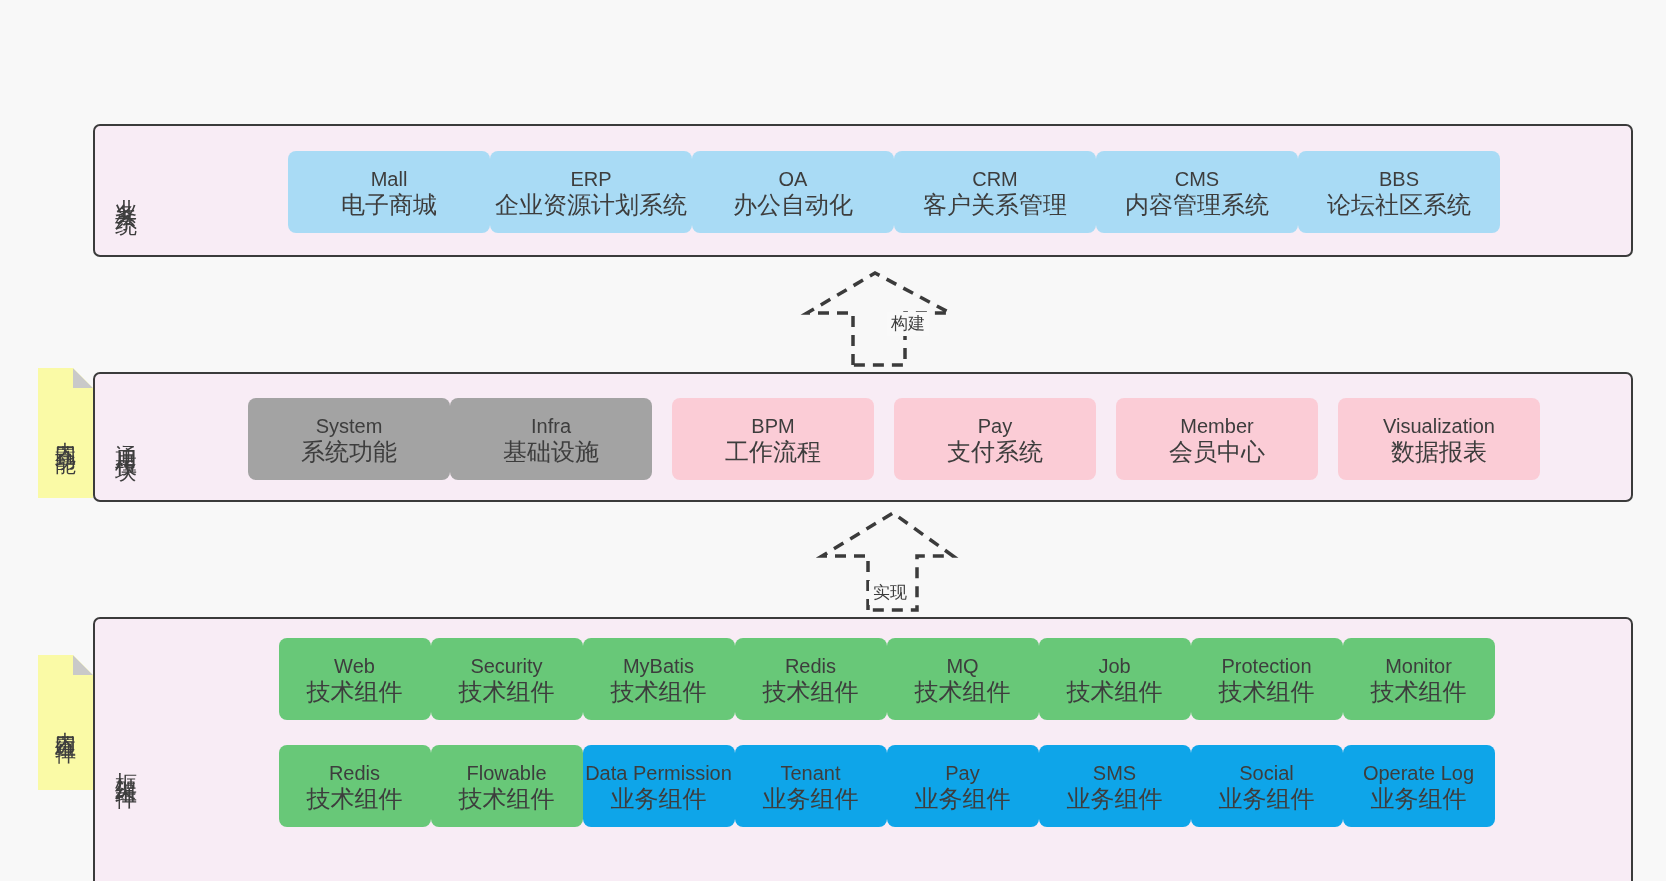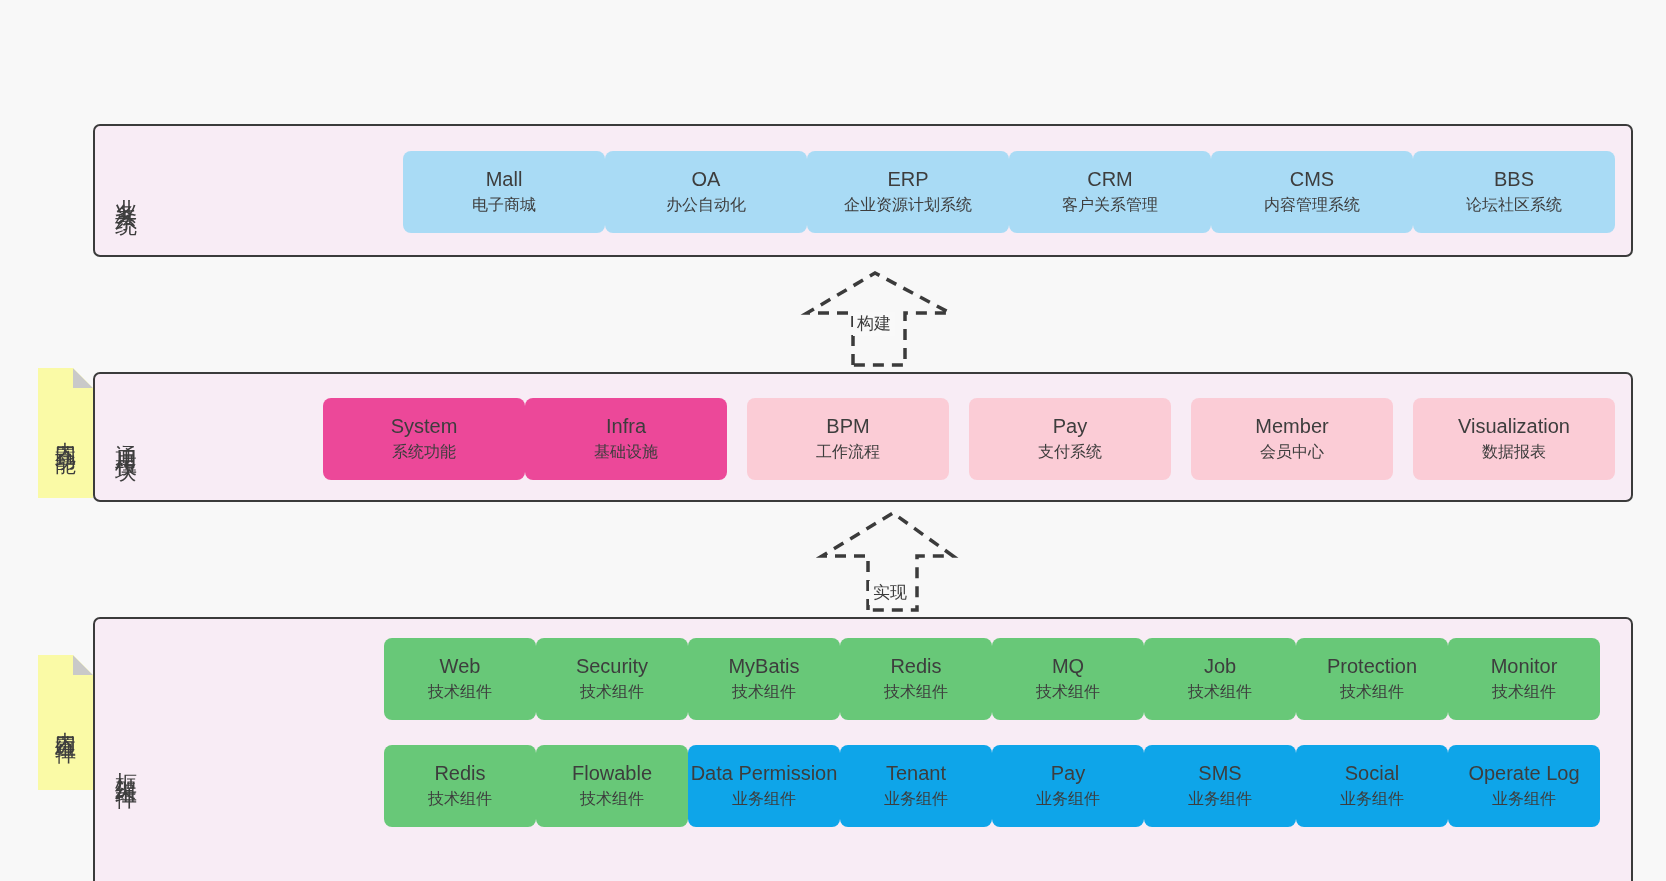--- a/index.html
+++ b/index.html
@@ -13,36 +13,36 @@
     background:#f8ecf5;border:2px solid #3b3b3b;border-radius:7px;z-index:1;
   }
   #section-business{top:124px;height:133px;}
   #section-modules{top:372px;height:130px;}
   #section-framework{top:617px;height:295px;}
   .v-label{
     position:absolute;left:16px;top:50%;transform:translateY(-50%);
     writing-mode:vertical-rl;text-orientation:upright;
     font-size:22px;letter-spacing:5px;line-height:30px;color:#3d3d3d;white-space:nowrap;
   }
-  .row{position:absolute;left:42px;right:16px;display:flex;justify-content:flex-end;padding-left:36px;}
+  .row{position:absolute;left:42px;right:16px;display:flex;justify-content:center;padding-left:36px;}
   #section-business .row{top:25px;}
   #section-modules .row{top:24px;}
   #section-framework .row{right:31px;}
   #row-fw-1{top:19px;}
   #row-fw-2{top:126px;}
   .box{
     width:202px;height:82px;border-radius:8px;
     display:flex;flex-direction:column;align-items:center;justify-content:center;
     text-align:center;line-height:25px;
   }
   #section-framework .box{width:152px;}
   .box-title{font-size:20px;}
-  .box-sub{font-size:16px;}
+  .box-sub{font-size:24px;}
   .blue{background:#a9dbf5;}
-  .red{background:#ec4899;}
+  .red{background:#a3a3a3;}
   .pink{background:#fbccd6;margin-left:20px;}
   .green{background:#68c878;}
   .lightgreen{background:#0ea5e9;}
   .note{
     position:absolute;width:55px;background:#fafaa6;z-index:0;
     clip-path:polygon(0 0,calc(100% - 20px) 0,100% 20px,100% 100%,0 100%);
   }
   #note-modules{left:38px;top:368px;height:130px;}
   #note-framework{left:38px;top:655px;height:135px;}
   .fold{
@@ -55,21 +55,21 @@
     font-size:21px;letter-spacing:4px;line-height:28px;white-space:nowrap;
   }
   .arrow-svg{position:absolute;z-index:0;}
   #arrow-build{left:790px;top:258px;}
   #arrow-implement{left:805px;top:498px;}
   .arrow-path{fill:none;stroke:#3b3b3b;stroke-width:3.5;stroke-dasharray:11 8;}
   .arrow-label{
     position:absolute;z-index:2;background:#f9f9f9;
     font-size:17px;line-height:24px;padding:0 4px;
   }
-  #arrow-label-build{left:853px;top:312px;}
+  #arrow-label-build{left:887px;top:312px;}
   #arrow-label-implement{left:869px;top:581px;}
 </style>
 </head>
 <body>
 
 <div class="note" id="note-modules">
   <span class="fold"></span>
   <span class="note-text">内置功能</span>
 </div>
 
@@ -79,26 +79,26 @@
 </div>
 
 <div class="section" id="section-business">
   <div class="v-label">业务系统</div>
   <div class="row">
     <div class="box blue">
       <span class="box-title">Mall</span>
       <span class="box-sub">电子商城</span>
     </div>
     <div class="box blue">
+      <span class="box-title">ERP</span>
+      <span class="box-sub">企业资源计划系统</span>
+    </div>
+    <div class="box blue">
       <span class="box-title">OA</span>
       <span class="box-sub">办公自动化</span>
-    </div>
-    <div class="box blue">
-      <span class="box-title">ERP</span>
-      <span class="box-sub">企业资源计划系统</span>
     </div>
     <div class="box blue">
       <span class="box-title">CRM</span>
       <span class="box-sub">客户关系管理</span>
     </div>
     <div class="box blue">
       <span class="box-title">CMS</span>
       <span class="box-sub">内容管理系统</span>
     </div>
     <div class="box blue">

